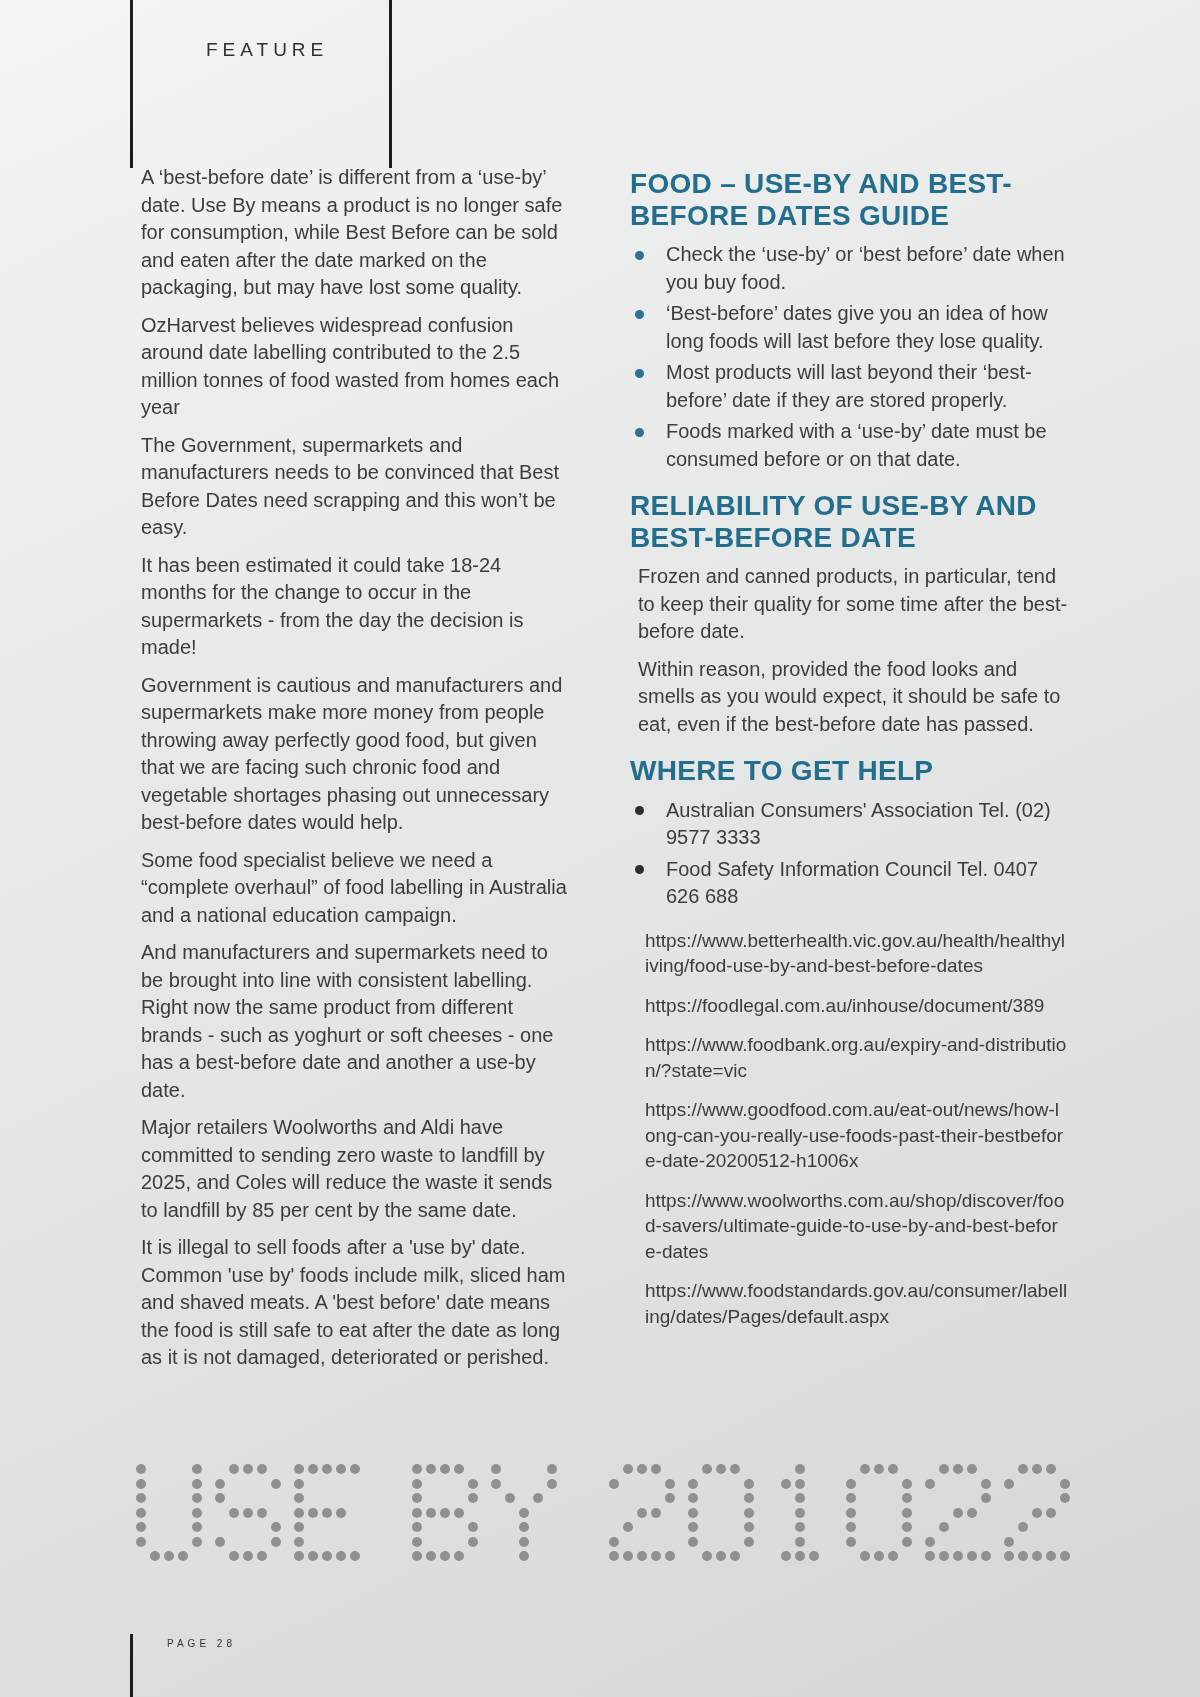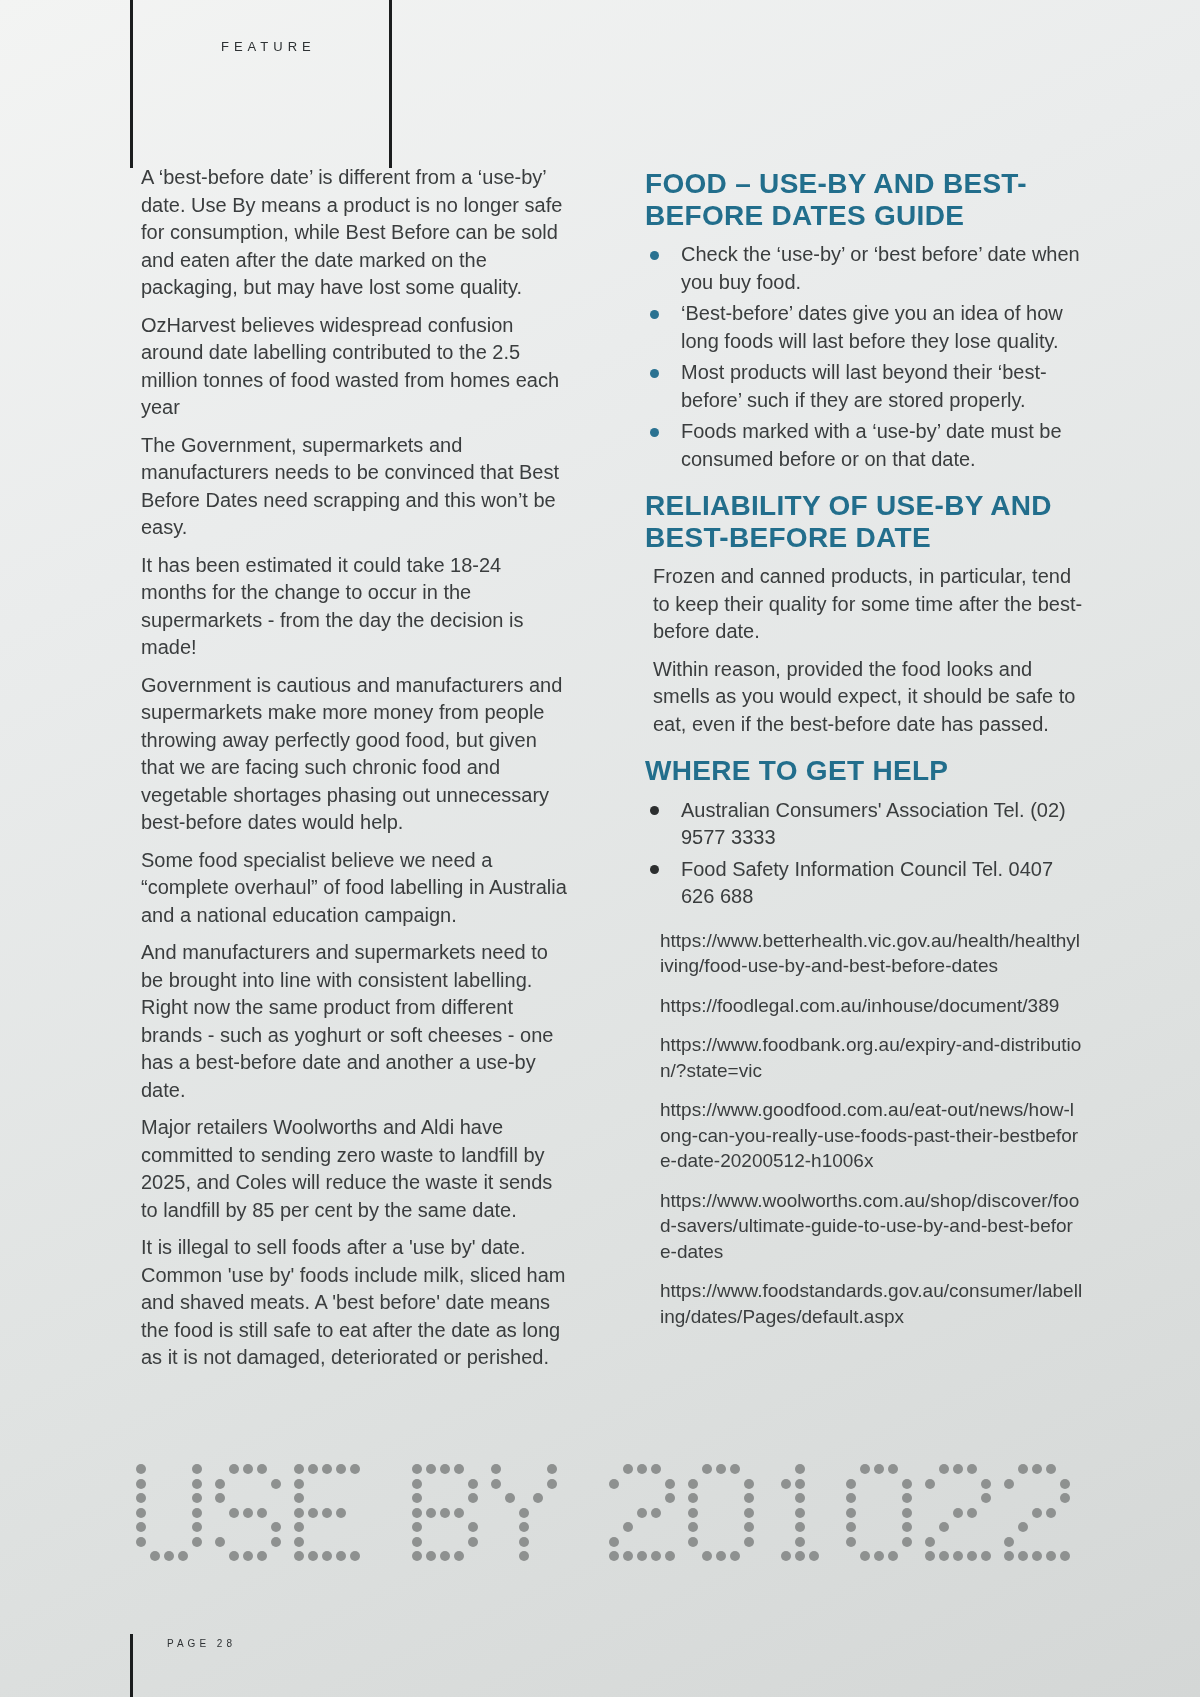--- a/index.html
+++ b/index.html
@@ -5,26 +5,26 @@
   html,body{margin:0;padding:0;background:#c9cccb;}
   .page{
     position:relative;width:1200px;height:1697px;overflow:hidden;
     background:linear-gradient(155deg,#f3f4f3 0%,#eaecec 28%,#e0e3e2 62%,#d4d7d6 100%);
     font-family:"Liberation Sans",sans-serif;color:#3a3d3e;
   }
   .vrule{position:absolute;width:3px;background:#1b1d1e;}
   .rule-hdr-left{left:130px;top:0;height:168px;}
   .rule-hdr-right{left:389px;top:0;height:168px;}
   .rule-footer{left:130px;top:1634px;height:63px;}
-  .feature{position:absolute;left:221px;top:39px;font-size:13px;letter-spacing:5px;color:#2e3234;font-weight:500;}
+  .feature{position:absolute;left:206px;top:39px;font-size:19px;letter-spacing:5px;color:#2e3234;font-weight:500;}
   .pagenum{position:absolute;left:167px;top:1638px;font-size:10px;letter-spacing:4px;color:#2e3234;font-weight:500;}
 
   .col{position:absolute;top:164px;font-size:20px;line-height:27.5px;}
   .col-left{left:133px;width:438px;}
-  .col-right{left:645px;width:438px;}
+  .col-right{left:630px;width:438px;}
   .body-par{margin:0 0 10px 8px;}
 
   .sec-heading{
     color:#226e8c;font-size:28px;line-height:31.5px;font-weight:700;
     letter-spacing:0.3px;margin:4px 0 10px 0;
   }
   .section + .section{margin-top:17px;}
   ul.bullets{list-style:none;margin:0 0 2px 0;padding:0;}
   ul.bullets li{position:relative;padding-left:36px;margin:0 0 4px 0;}
   ul.bullets li::before{content:'';position:absolute;left:5px;top:9.5px;width:9px;height:9px;border-radius:50%;}
@@ -58,21 +58,21 @@
       <p class="body-par">And manufacturers and supermarkets need to be brought into line with consistent labelling. Right now the same product from different brands - such as yoghurt or soft cheeses - one has a best-before date and another a use-by date.</p>
       <p class="body-par">Major retailers Woolworths and Aldi have committed to sending zero waste to landfill by 2025, and Coles will reduce the waste it sends to landfill by 85 per cent by the same date.</p>
       <p class="body-par">It is illegal to sell foods after a 'use by' date. Common 'use by' foods include milk, sliced ham and shaved meats. A 'best before' date means the food is still safe to eat after the date as long as it is not damaged, deteriorated or perished.</p>
     </section>
   <section class="col col-right">
       <div class="section">
         <h2 class="sec-heading">FOOD – USE-BY AND BEST-BEFORE DATES GUIDE</h2>
         <ul class="bullets teal">
           <li>Check the ‘use-by’ or ‘best before’ date when you buy food.</li>
           <li>‘Best-before’ dates give you an idea of how long foods will last before they lose quality.</li>
-          <li>Most products will last beyond their ‘best-before’ such if they are stored properly.</li>
+          <li>Most products will last beyond their ‘best-before’ date if they are stored properly.</li>
           <li>Foods marked with a ‘use-by’ date must be consumed before or on that date.</li>
         </ul>
       </div>
       <div class="section">
         <h2 class="sec-heading">RELIABILITY OF USE-BY AND BEST-BEFORE DATE</h2>
         <p class="body-par">Frozen and canned products, in particular, tend to keep their quality for some time after the best-before date.</p>
         <p class="body-par">Within reason, provided the food looks and smells as you would expect, it should be safe to eat, even if the best-before date has passed.</p>
       </div>
       <div class="section">
         <h2 class="sec-heading">WHERE TO GET HELP</h2>

